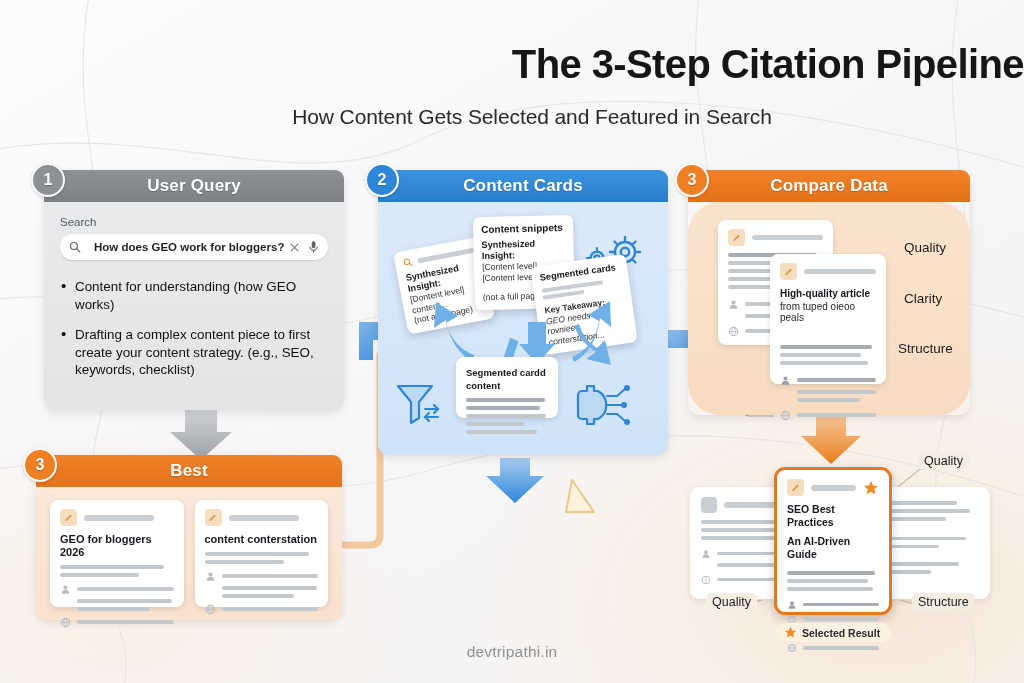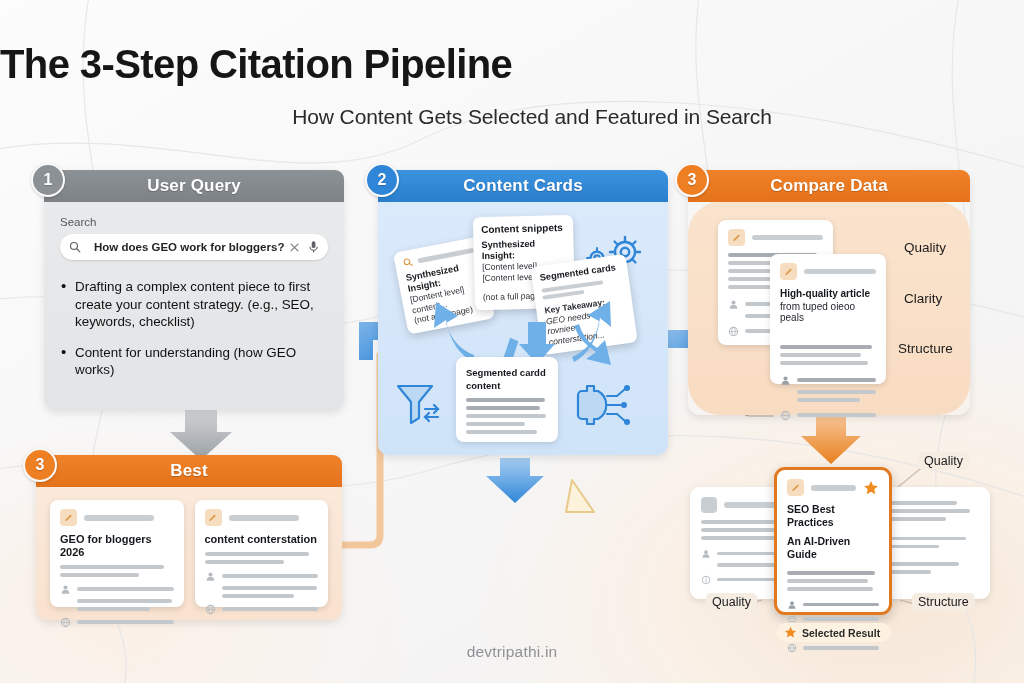--- a/index.html
+++ b/index.html
@@ -18,21 +18,21 @@
     background:
       radial-gradient(ellipse 520px 340px at 880px 600px, #f6e6d6 0%, #faf1e8 45%, rgba(250,245,240,0) 78%),
       radial-gradient(ellipse 420px 300px at 120px 620px, #fbf0e6 0%, rgba(251,243,236,0) 72%),
       linear-gradient(150deg, #fcfcfc 0%, #f6f6f7 55%, #f4f1ee 100%);
   }
   .bg-lines { position: absolute; inset: 0; pointer-events: none; }
 
   
   .title {
     position: absolute; left: 0; right: 0; top: 42px;
-    text-align: left;
+    text-align: right;
     font-size: 40px; font-weight: bold; letter-spacing: -0.6px;
     color: #161616;
   }
   .subtitle {
     position: absolute; left: 0; right: 0; top: 105px;
     text-align: center;
     font-size: 21px; color: #2a2a2a; letter-spacing: -0.1px; padding-left: 40px;
   }
 
   
@@ -280,22 +280,22 @@
           <line x1="3" y1="3" x2="13" y2="13" stroke="#70757a" stroke-width="1.5" stroke-linecap="round"></line>
           <line x1="13" y1="3" x2="3" y2="13" stroke="#70757a" stroke-width="1.5" stroke-linecap="round"></line>
         </svg>
         <svg width="11" height="14" viewBox="0 0 12 16">
           <rect x="4" y="1.5" width="4.2" height="7.6" rx="2.1" fill="#5f6368"></rect>
           <path d="M2 7.6 a4.1 4.1 0 0 0 8.2 0" fill="none" stroke="#5f6368" stroke-width="1.3"></path>
           <line x1="6.1" y1="11.8" x2="6.1" y2="14.3" stroke="#5f6368" stroke-width="1.3"></line>
         </svg>
       </div>
       <ul class="bullets">
+        <li>Content for understanding (how GEO works)</li>
         <li>Drafting a complex content piece to first create your content strategy. (e.g., SEO, keywords, checklist)</li>
-        <li>Content for understanding (how GEO works)</li>
       </ul>
     </div>
   </div>
 
   <div class="panel" id="panel-cards">
     <div class="panel-head">
       <div class="step-badge">2</div>
       <span>Content Cards</span>
     </div>
     <div class="panel-body">
@@ -358,21 +358,21 @@
       <svg class="abs" style="left:0;top:0;width:290px;height:253px">
         <g fill="#6fb0e8">
           <path d="M96 160 q-22 -10 -28 -42 l-12 8 2 -26 22 14 -12 7 q7 24 28 32 z"></path>
           <path d="M121 152 l12 -28 -11 2 18 -19 12 22 -11 -1 -12 28 z" transform="rotate(175 131 146)"></path>
           <path d="M150 120 h18 v22 h9 l-18 20 -18 -20 h9 z"></path>
           <path d="M190 124 q-6 16 -22 26 l10 7 -25 6 6 -25 8 8 q14 -9 18 -24 z" transform="scale(-1,1) translate(-386,0)"></path>
           <path d="M196 160 q22 -12 26 -44 l11 9 -1 -26 -22 14 11 6 q-4 26 -27 36 z"></path>
         </g>
       </svg>
 
-      <div class="doc-card" style="position:absolute;left:78px;top:155px;width:102px;height:85px">
+      <div class="doc-card" style="position:absolute;left:78px;top:155px;width:102px;height:61px">
         <div class="doc-title" style="font-size:9.5px">Segmented cardd content</div>
         <div class="ln dark" style="width:96%"></div>
         <div class="ln dark" style="width:90%"></div>
         <div class="ln" style="width:98%"></div>
         <div class="ln" style="width:72%"></div>
         <div class="ln" style="width:86%"></div>
       </div>
 
       <svg class="abs" style="left:16px;top:178px" width="50" height="46" viewBox="0 0 50 46">
         <path d="M4 6 h34 l-13 16 v16 l-8 5 v-21 z" fill="#bcd9f3" stroke="#2f86d8" stroke-width="2.2" stroke-linejoin="round"></path>

